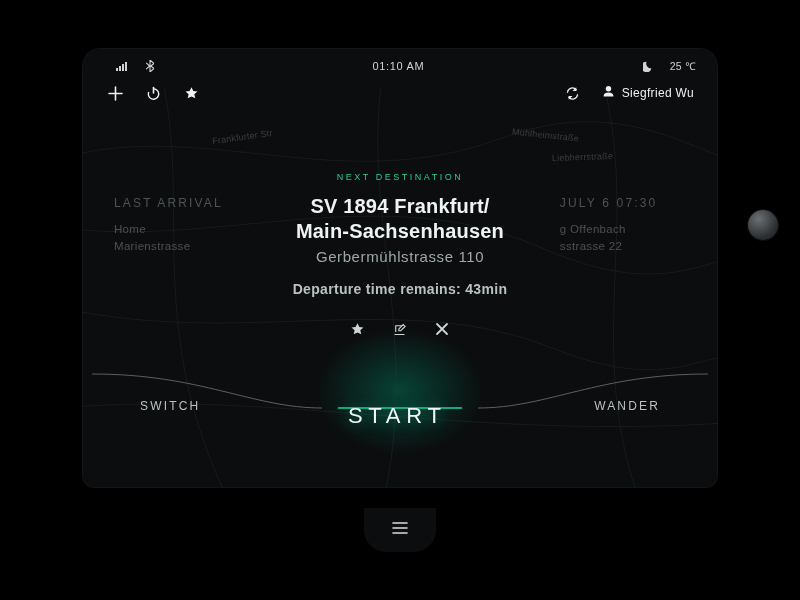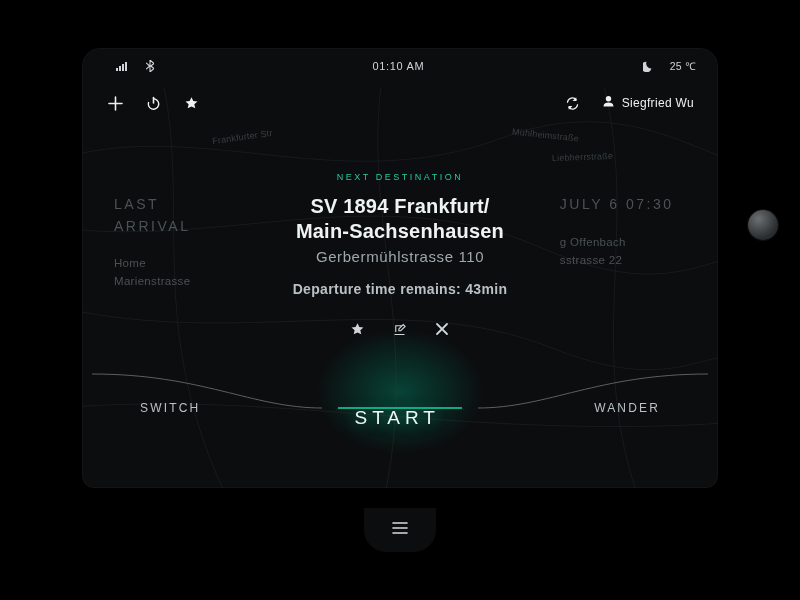--- a/index.html
+++ b/index.html
@@ -41,41 +41,41 @@
     padding: 0 22px;
     font-size: 10.5px; color: #cfd4d7;
   }
   .statusbar .left, .statusbar .right { display: flex; align-items: center; gap: 16px; }
   .statusbar svg { display: block; }
   .statusbar .time { font-size: 11px; letter-spacing: 0.06em; }
 
   
   .toolbar {
     position: absolute; left: 0; right: 0; top: 36px; height: 28px;
-    display: flex; align-items: flex-end; justify-content: space-between;
+    display: flex; align-items: flex-start; justify-content: space-between;
     padding: 0 24px;
     color: #eef1f2;
   }
   .toolbar .group { display: flex; align-items: center; gap: 20px; }
   .icon-btn { width: 18px; height: 18px; display: flex; align-items: center; justify-content: center; cursor: pointer; }
   .icon-btn svg { display: block; }
   .user-chip { display: flex; align-items: center; gap: 7px; font-size: 12px; cursor: pointer; }
 
   
   .middle {
     position: absolute; left: 0; right: 0; top: 118px;
     display: flex; align-items: flex-start; justify-content: center; gap: 24px;
     padding: 0 32px;
   }
   .side-card {
     width: 130px; padding-top: 28px;
     color: #6c7478; font-size: 11.5px; line-height: 1.55;
     opacity: 0.65;
   }
-  .side-card .tag { font-size: 14px; letter-spacing: 0.18em; color: #6f787c; margin-bottom: 18px; display:block; }
+  .side-card .tag { font-size: 12px; letter-spacing: 0.18em; color: #6f787c; margin-bottom: 8px; display:block; }
   .side-card.right { text-align: left; }
 
   .center-card { text-align: center; width: 280px; }
   .center-card .tag {
     font-size: 9px; letter-spacing: 0.28em; color: #28c99e;
     display: inline-block; margin-bottom: 12px;
   }
   .dest-title {
     font-size: 20px; font-weight: 700; color: #eef3f4;
     line-height: 1.25; margin-bottom: 4px; letter-spacing: 0.01em;
@@ -91,21 +91,21 @@
   
   .bottom-row {
     position: absolute; left: 0; right: 0; bottom: 55px;
     display: flex; align-items: center; justify-content: space-between;
     padding: 0 58px;
   }
   .ghost-btn {
     font-size: 12px; letter-spacing: 0.18em; color: #b9c1c4; cursor: pointer;
   }
   .start-btn {
-    font-size: 19px; letter-spacing: 0.26em; color: #f2f6f6; cursor: pointer;
+    font-size: 22px; letter-spacing: 0.26em; color: #f2f6f6; cursor: pointer;
     text-shadow: 0 0 14px rgba(0,210,160,0.55);
     padding: 4px 10px;
     margin-top: 20px;
   }
 
   
   .swoosh {
     position: absolute; left: 0; right: 0; bottom: 70px; height: 50px;
     pointer-events: none;
   }

